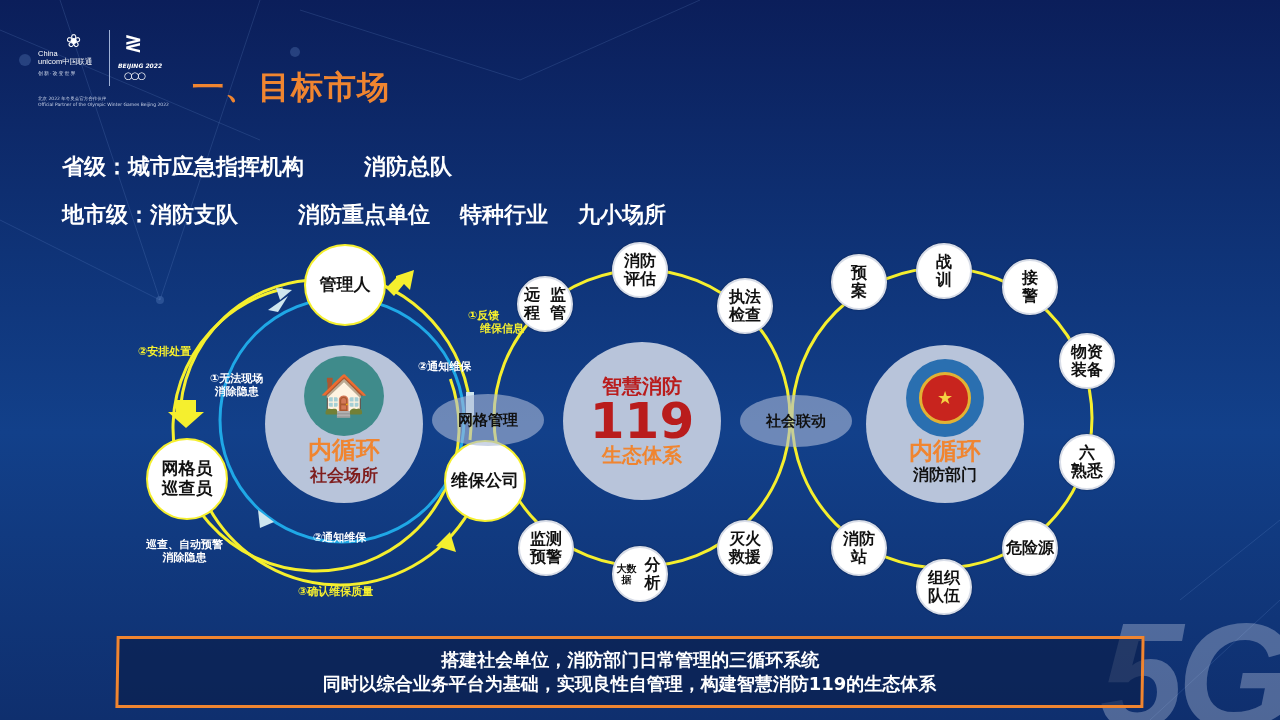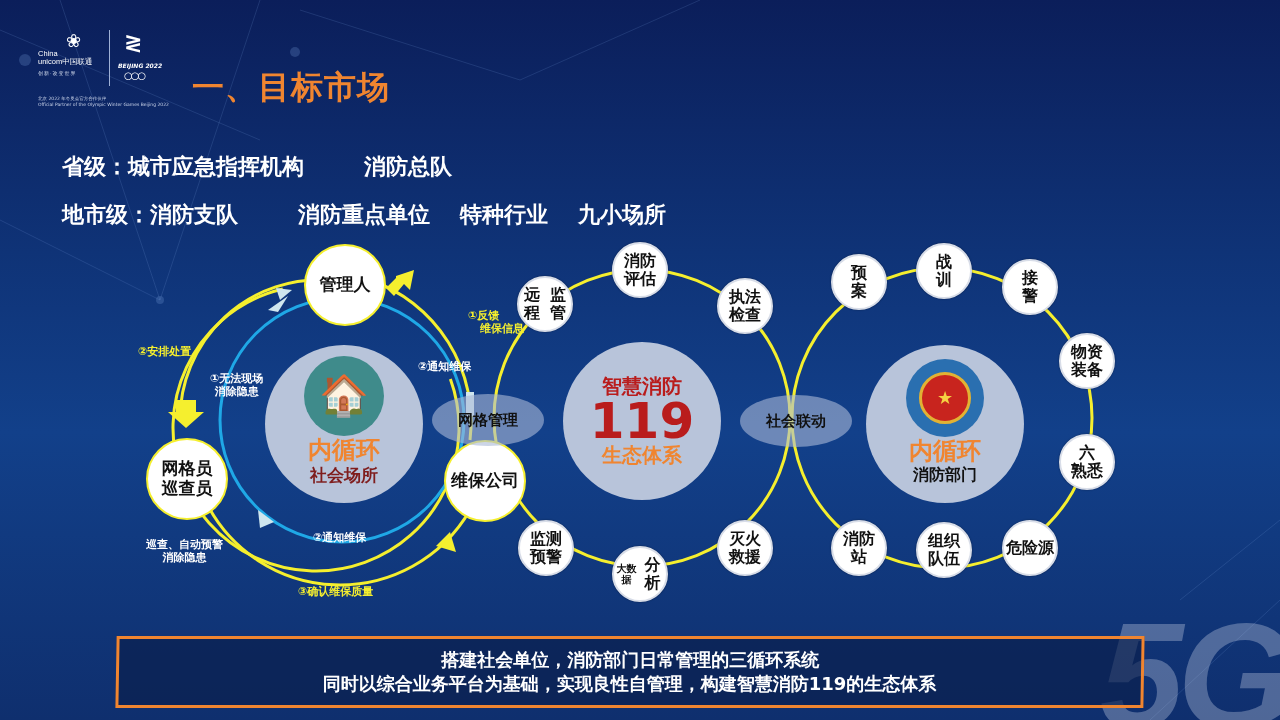--- a/index.html
+++ b/index.html
@@ -224,21 +224,21 @@
     <span>装备</span>
   </div>
 <div class="node node-sm" style="left:1059px;top:434px;flex-direction:column;">
     <span>六</span>
     <span>熟悉</span>
   </div>
 <div class="node node-sm" style="left:1002px;top:520px;flex-direction:row;">
     <span>危险</span>
     <span>源</span>
   </div>
-<div class="node node-sm" style="left:916px;top:522px;flex-direction:column;">
+<div class="node node-sm" style="left:916px;top:559px;flex-direction:column;">
     <span>组织</span>
     <span>队伍</span>
   </div>
 <div class="node node-sm" style="left:831px;top:520px;flex-direction:column;">
     <span>消防</span>
     <span>站</span>
   </div>
 
 <div class="fiveg">5G</div>
 

